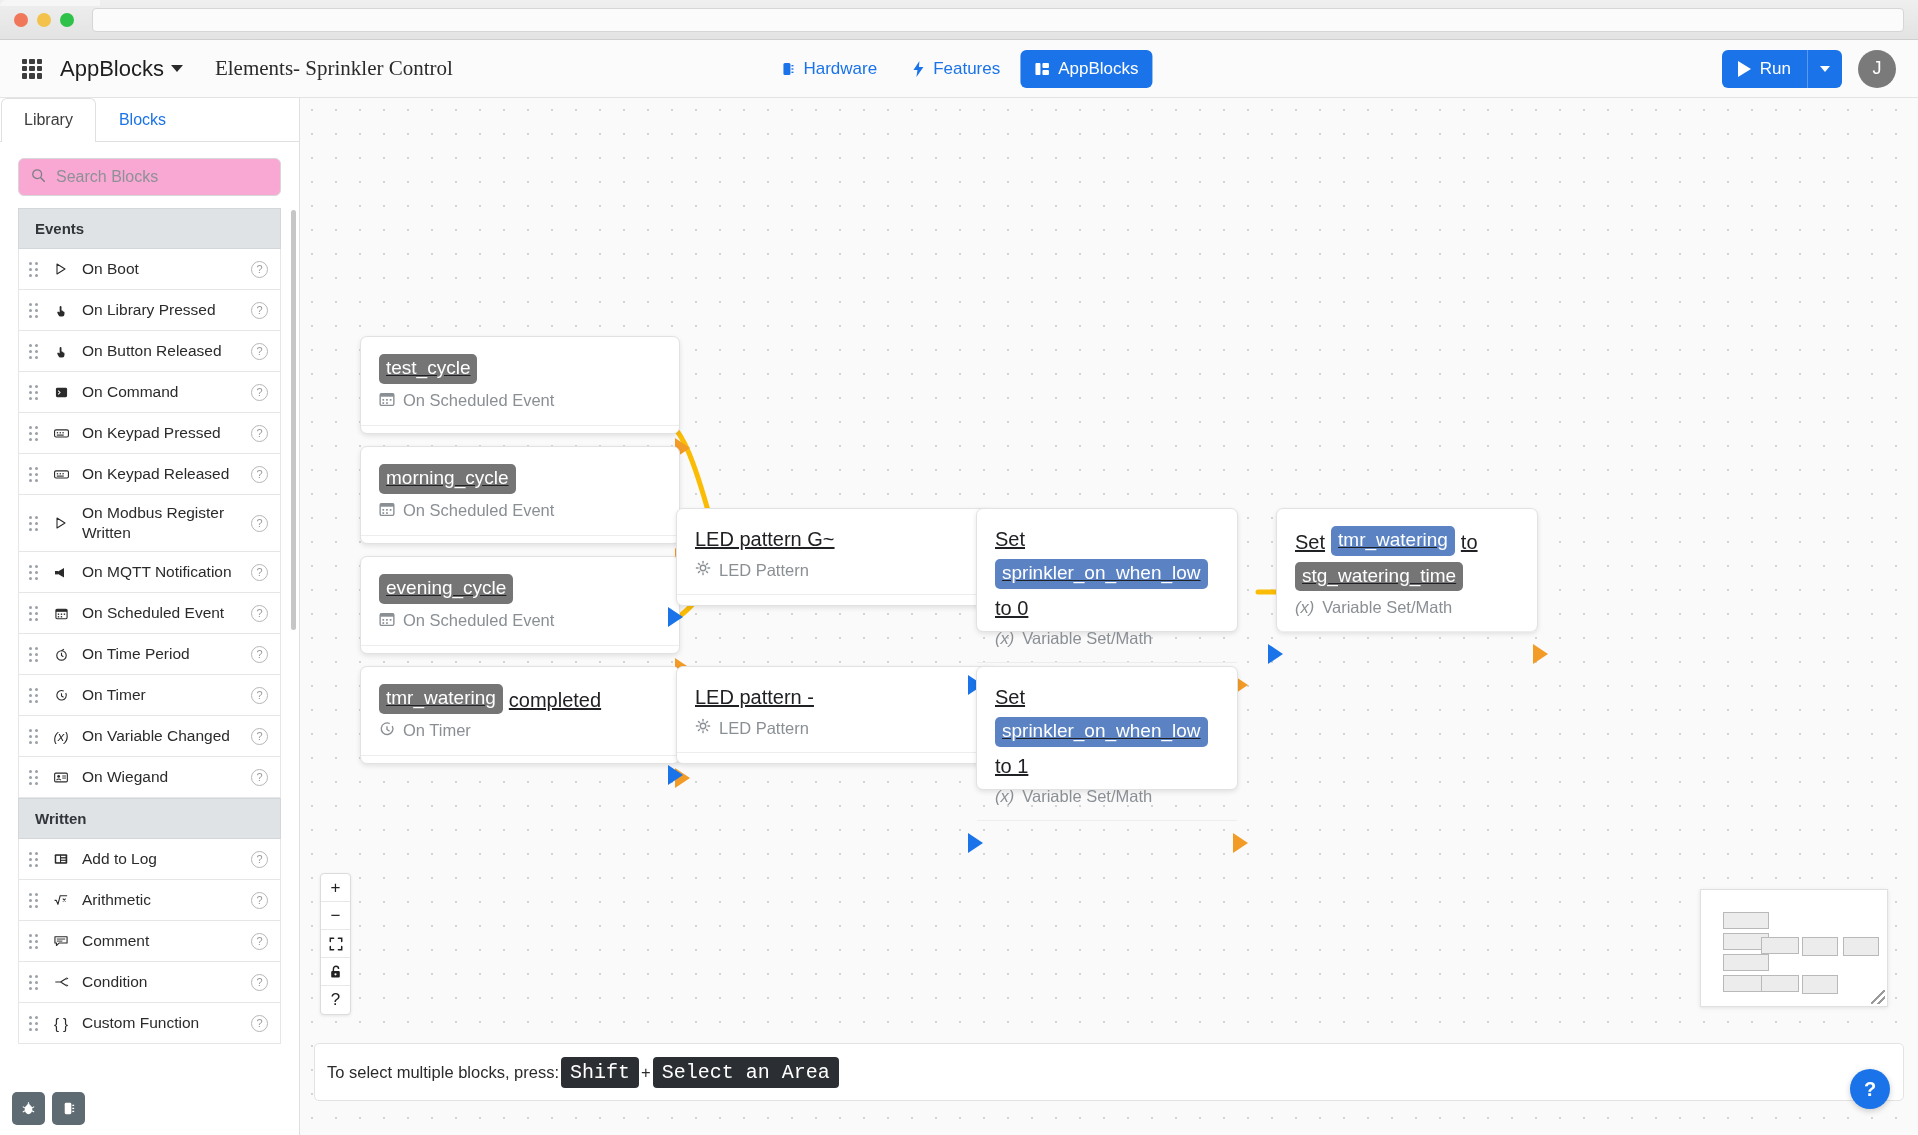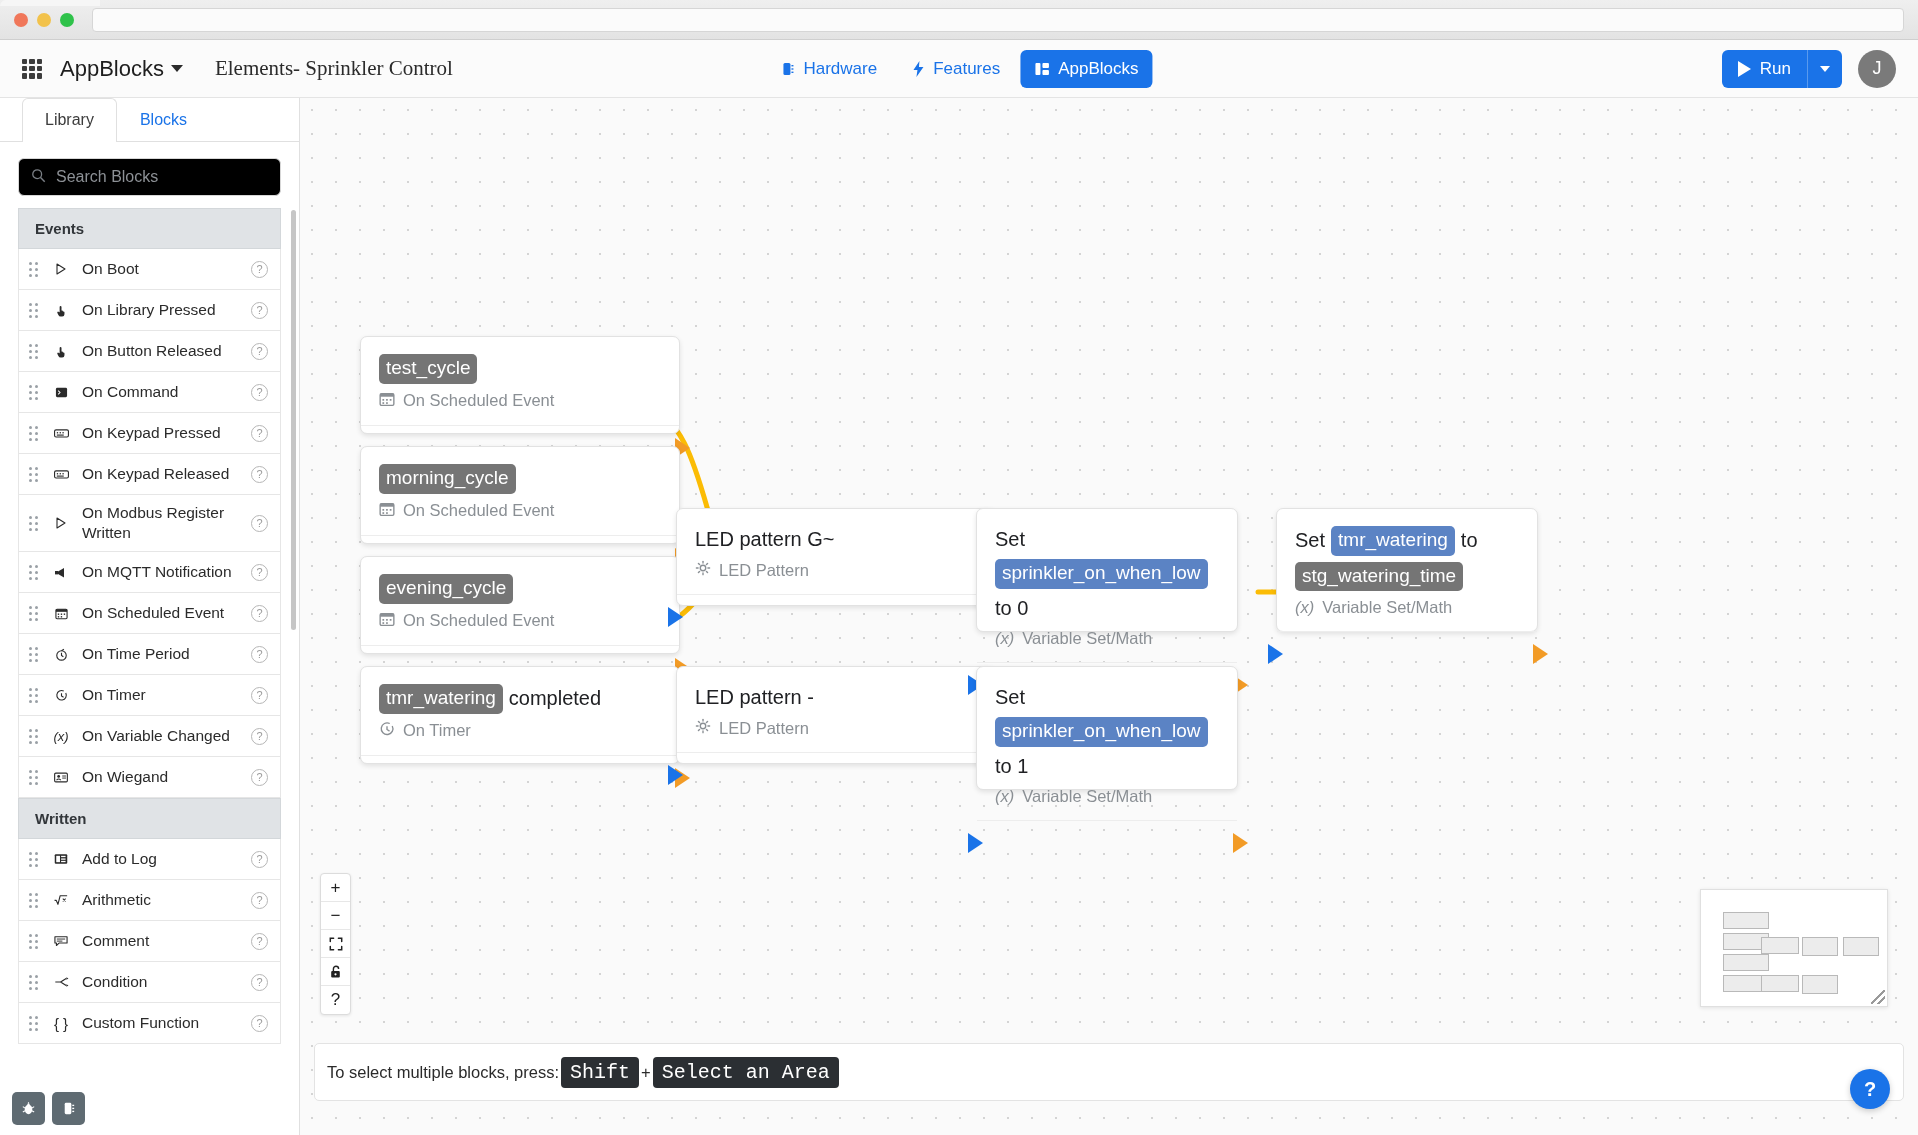--- a/index.html
+++ b/index.html
@@ -135,21 +135,21 @@
   .sidebar {
     width: 300px;
     background: #fff;
     border-right: 1px solid #e0e0e0;
     display: flex; flex-direction: column;
     position: relative;
   }
   .tabs {
     display: flex;
     border-bottom: 1px solid #e0e0e0;
-    padding-left: 22px;
+    padding-left: 1px;
     height: 44px;
   }
   .tab {
     padding: 0 22px;
     font-size: 16px;
     display: flex; align-items: center;
     cursor: pointer;
     color: #1a73e8;
     border: 1px solid transparent;
     border-bottom: none;
@@ -165,21 +165,21 @@
     content: ""; position: absolute; left: 0; right: 0; bottom: -1px; height: 2px; background: #fff;
   }
 
   .search-wrap { padding: 16px 18px 12px 18px; }
   .search-box {
     display: flex; align-items: center; gap: 10px;
     border: 1px solid #d7d7d7;
     border-radius: 6px;
     height: 38px;
     padding: 0 12px;
-    background: #000000;
+    background: #f9a8d4;
   }
   .search-box input {
     border: none; outline: none;
     font-size: 16px; color: #5f6368;
     flex: 1; background: transparent;
     font-family: inherit;
   }
   .search-box input::placeholder { color: #8d9196; }
 
   .block-list { flex: 1; overflow: hidden; padding: 0 18px 0 18px; }
@@ -266,21 +266,21 @@
     border: 1px solid #e2e2e2;
     border-radius: 7px;
     box-shadow: 0 2px 5px rgba(0,0,0,.10);
     display: flex; flex-direction: column;
   }
   .node-body { padding: 17px 18px 14px 18px; }
   .node-title {
     font-size: 20px; color: #202124;
     line-height: 1.35;
     margin-bottom: 7px;
-    display: flex; flex-wrap: wrap; align-items: center; gap: 6px;
+    display: flex; flex-wrap: wrap; align-items: flex-end; gap: 6px; text-decoration: underline;
   }
   .chip-grey {
     background: #757575; color: #fff;
     border-radius: 5px;
     padding: 1px 7px 3px 7px;
     font-size: 19px;
     display: inline-block;
   }
   .chip-blue {
     background: #5b83c4; color: #fff;

